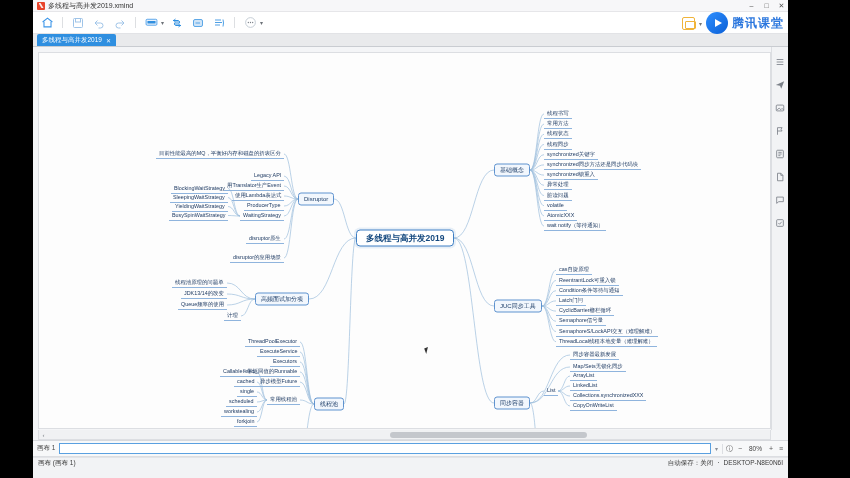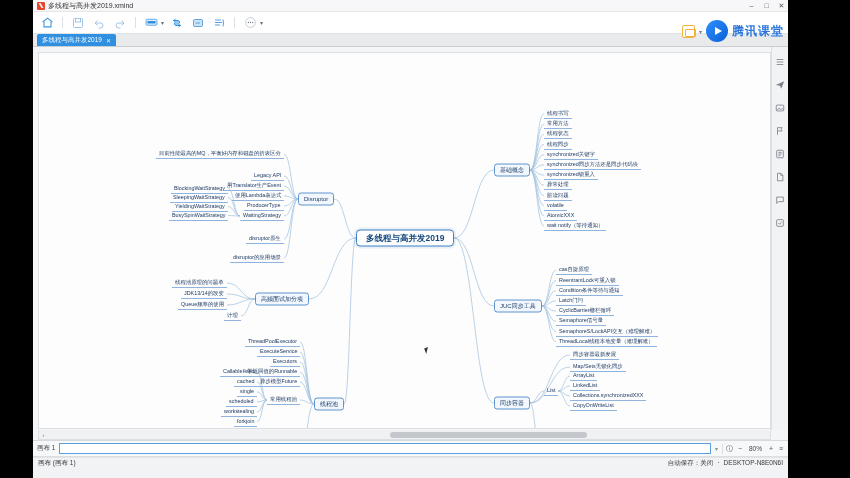--- a/index.html
+++ b/index.html
@@ -60,21 +60,21 @@
     width:16px; height:16px; display:flex; align-items:center; justify-content:center;
     color:#1a8cff; cursor:default;
   }
   .tb-ico svg { display:block; }
   .tb-sep { width:1px; height:11px; background:#dddfe2; margin:0 2px; }
   .tb-caret { font-size:6px; color:#6d7278; margin-left:-3px; }
 
   
   .banner {
     position:absolute; right:4px; top:-1px; height:24px;
-    display:flex; align-items:center; gap:4px;margin-top:8px;
+    display:flex; align-items:center; gap:4px;
   }
   .banner-badge {
     width:13px;height:13px;border:1px solid #f0b43a;border-radius:2px;
     position:relative; background:#fff;
   }
   .banner-badge::before{
     content:""; position:absolute;left:2px;top:3px;width:9px;height:6px;
     border:1px solid #f0b43a; border-radius:1px;
   }
   .banner-caret{font-size:6px;color:#777;}

